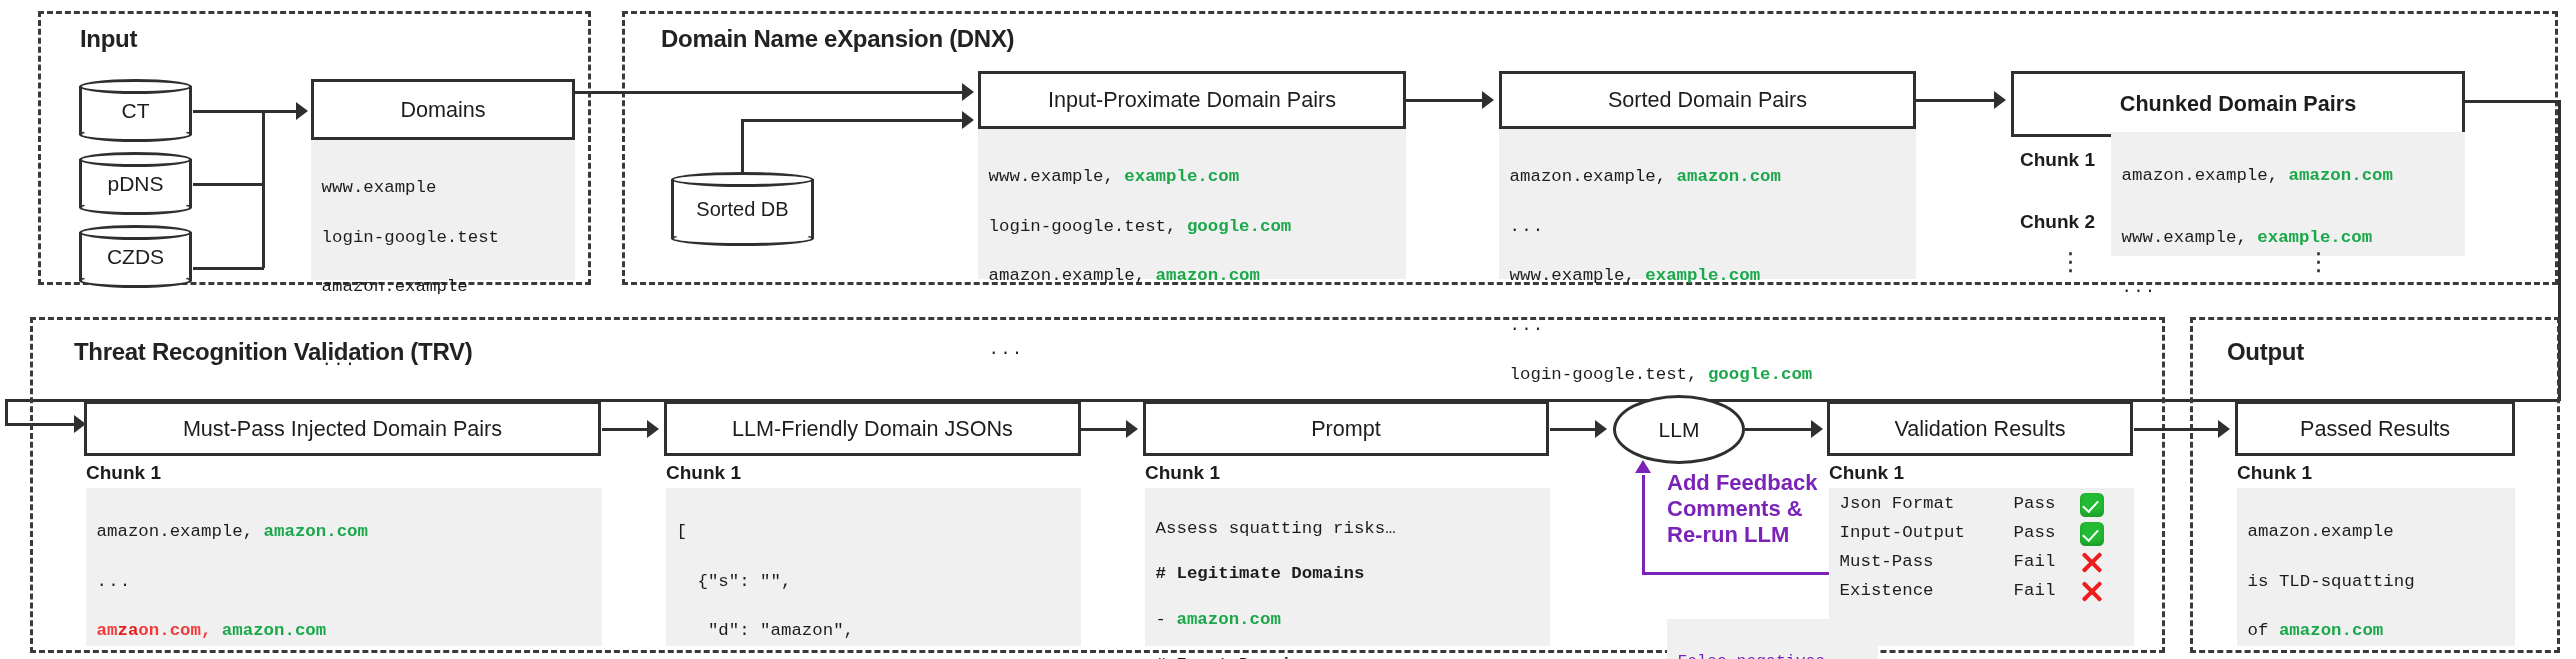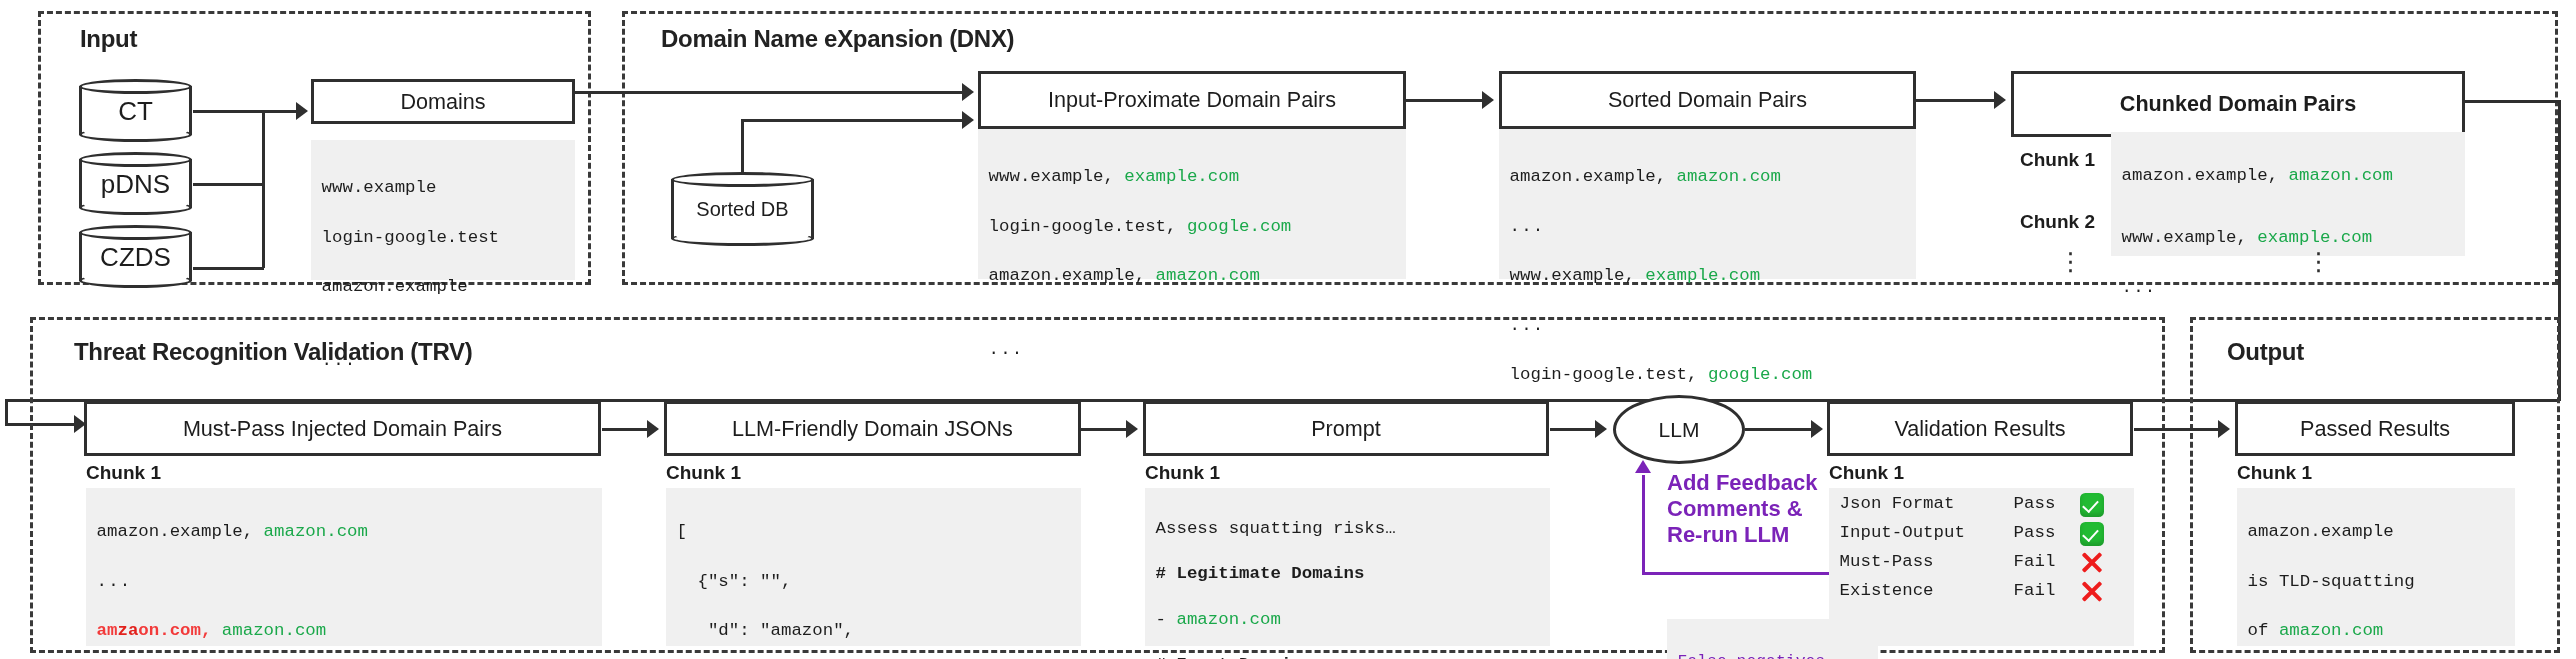--- a/index.html
+++ b/index.html
@@ -31,21 +31,21 @@
     border-radius:50%;border-width:3.7px;font-size:21px;
   }
 
   
   .panel{
     background:#f0f0f0;
     font-family:"Liberation Mono","DejaVu Sans Mono",monospace;
     font-size:17.4px;line-height:1.42;color:#1d1d1d;
     padding:11.6px 10.6px;white-space:pre;
   }
-  .green{color:#1aa84a;font-weight:normal;}
+  .green{color:#1aa84a;font-weight:bold;}
   .red{color:#f23a3a;font-weight:bold;}
   .redcap{color:#e2211c;font-weight:bold;}
   .purple{color:#7b23b8;}
   .chunklabel{
     font-family:"Liberation Sans", sans-serif;
     font-weight:bold;font-size:19px;color:#1d1d1d;white-space:nowrap;
   }
   .dots{font-family:"Liberation Mono",monospace;font-size:17.4px;letter-spacing:1.1px;}
 
   
@@ -55,21 +55,21 @@
     border-left:3.2px solid #2f2f2f;border-right:3.2px solid #2f2f2f;background:#fff;
   }
   .cyl .top,.cyl .bot{
     position:absolute;left:0;right:0;height:15px;
     border:3.2px solid #2f2f2f;border-radius:50%;background:#fff;box-sizing:border-box;
   }
   .cyl .top{top:0;}
   .cyl .bot{bottom:0;border-top-color:transparent;}
   .cyl .lbl{
     position:absolute;left:0;right:0;top:50%;transform:translateY(-50%);
-    text-align:center;font-size:26px;color:#1d1d1d;
+    text-align:center;font-size:21px;color:#1d1d1d;
     font-family:"Liberation Sans",sans-serif;z-index:3;
   }
 
   
   .ln{position:absolute;background:#2f2f2f;}
   .lnh{height:2.6px;}
   .lnv{width:2.6px;}
   .arrow{
     position:absolute;width:0;height:0;
     border-top:9px solid transparent;border-bottom:9px solid transparent;
@@ -132,21 +132,21 @@
   <div class="lbl">CZDS</div>
 </div>
 
 <div class="abs ln lnh" style="left:193px;top:110px;width:71px;"></div>
 <div class="abs ln lnv" style="left:262px;top:110px;height:158px;"></div>
 <div class="abs ln lnh" style="left:193px;top:183px;width:71px;"></div>
 <div class="abs ln lnh" style="left:193px;top:267px;width:71px;"></div>
 <div class="abs ln lnh" style="left:262px;top:110px;width:34px;"></div>
 <div class="abs arrow" style="left:296px;top:102px;"></div>
 
-<div class="abs nodebox" style="left:311px;top:79px;width:264px;height:45px;">
+<div class="abs nodebox" style="left:311px;top:79px;width:264px;height:61px;">
   <span>Domains</span>
 </div>
 <div class="abs panel" style="left:311px;top:140px;width:264px;height:140px;">
 <span>www.example</span>
 <br><span>login-google.test</span>
 <br><span>amazon.example</span>
 <br><br><span class="dots">...</span>
 </div>
 
 <div class="abs stage" style="left:622px;top:10.6px;width:1936px;height:274px;"></div>

